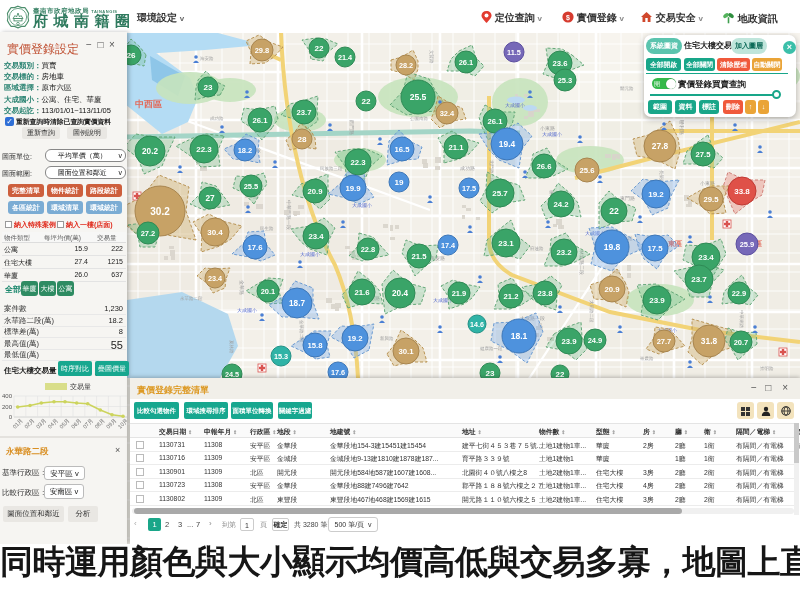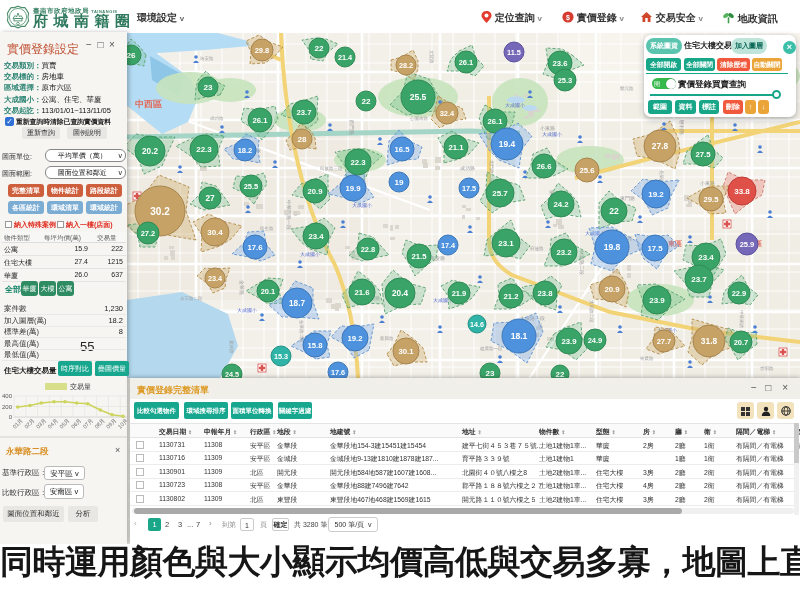--- a/index.html
+++ b/index.html
@@ -684,28 +684,28 @@
     <div class="abs" style="left:60px;top:239px;width:28px;font-size:7px;color:#222;text-align:right">26.0</div>
     <div class="abs" style="left:95px;top:239px;width:28px;font-size:7px;color:#222;text-align:right">637</div>
     <div class="abs" style="left:2px;top:249px;width:124px;border-bottom:1px solid #e3e3e3"></div>
     <div class="abs" style="left:5px;top:252px;font-size:8px;font-weight:bold;color:#18866b">全部</div>
     <div class="abs" style="left:21px;top:249px;width:17px;height:15px;background:#2e8b62;border-radius:3px;color:#fff;font-size:7px;text-align:center;line-height:15px">華廈</div>
     <div class="abs" style="left:39px;top:249px;width:17px;height:15px;background:#2e8b62;border-radius:3px;color:#fff;font-size:7px;text-align:center;line-height:15px">大樓</div>
     <div class="abs" style="left:57px;top:249px;width:17px;height:15px;background:#2e8b62;border-radius:3px;color:#fff;font-size:7px;text-align:center;line-height:15px">公寓</div>
     <div class="abs" style="left:4px;top:272px;font-size:7.5px;color:#333">案件數</div>
     <div class="abs" style="left:80px;top:272px;width:43px;font-size:7.5px;color:#222;text-align:right">1,230</div>
     <div class="abs" style="left:2px;top:282px;width:124px;border-bottom:1px solid #e8e8e8"></div>
-    <div class="abs" style="left:4px;top:283.6px;font-size:7.5px;color:#333">加入圖層(萬)</div>
+    <div class="abs" style="left:4px;top:283.6px;font-size:7.5px;color:#333">永華路二段(萬)</div>
     <div class="abs" style="left:80px;top:283.6px;width:43px;font-size:7.5px;color:#222;text-align:right">18.2</div>
     <div class="abs" style="left:2px;top:293.6px;width:124px;border-bottom:1px solid #e8e8e8"></div>
     <div class="abs" style="left:4px;top:295.20000000000005px;font-size:7.5px;color:#333">標準差(萬)</div>
     <div class="abs" style="left:80px;top:295.20000000000005px;width:43px;font-size:7.5px;color:#222;text-align:right">8</div>
     <div class="abs" style="left:2px;top:305.20000000000005px;width:124px;border-bottom:1px solid #e8e8e8"></div>
     <div class="abs" style="left:4px;top:306.80000000000007px;font-size:7.5px;color:#333">最高值(萬)</div>
-    <div class="abs" style="left:80px;top:306.80000000000007px;width:43px;font-size:13px;color:#222;">55</div>
+    <div class="abs" style="left:80px;top:306.80000000000007px;width:43px;font-size:11px;color:#222;text-align:right">55</div>
     <div class="abs" style="left:2px;top:316.80000000000007px;width:124px;border-bottom:1px solid #e8e8e8"></div>
     <div class="abs" style="left:4px;top:318.4000000000001px;font-size:7.5px;color:#333">最低值(萬)</div>
     <div class="abs" style="left:80px;top:335px;width:43px;font-size:10px;color:#222;text-align:center">3.4</div>
     <div class="abs" style="left:2px;top:328.4000000000001px;width:124px;border-bottom:1px solid #e8e8e8"></div>
     <div class="abs" style="left:4px;top:334px;font-size:7.5px;font-weight:bold;color:#222">住宅大樓交易量</div>
     <div class="abs" style="left:58px;top:329px;width:34px;height:15px;background:#17a78f;border-radius:2px;color:#fff;font-size:7px;text-align:center;line-height:15px">時序對比</div>
     <div class="abs" style="left:95px;top:329px;width:34px;height:15px;background:#17a78f;border-radius:2px;color:#fff;font-size:7px;text-align:center;line-height:15px">疊圖價量</div>
     <svg class="abs" style="left:0;top:347px" width="127" height="70" viewBox="0 0 127 70">
 <rect x="45" y="4" width="22" height="7" fill="#d9de8a"></rect>
       <text x="70" y="10" font-size="7" fill="#333" font-family="Liberation Sans,sans-serif">交易量</text>

